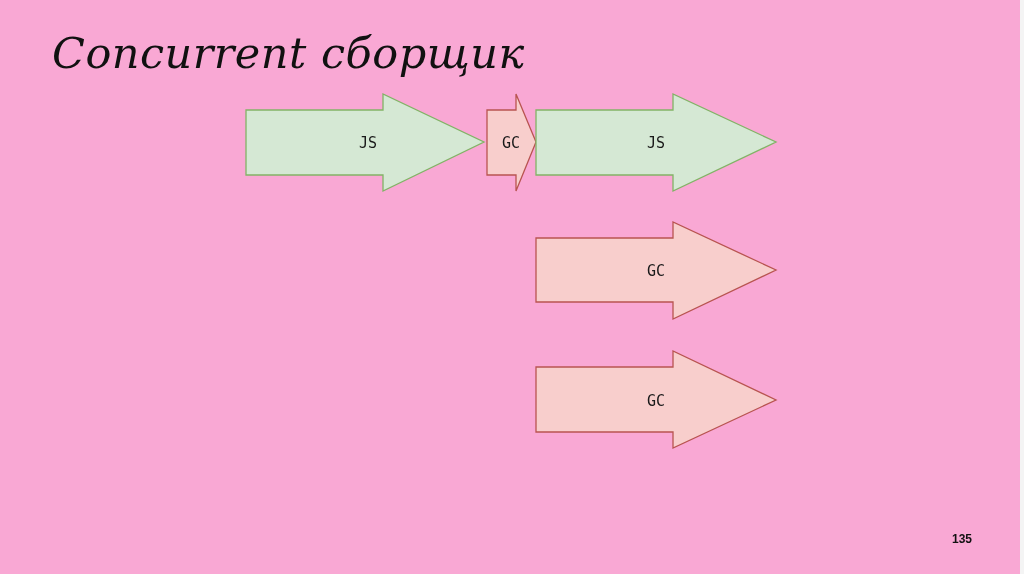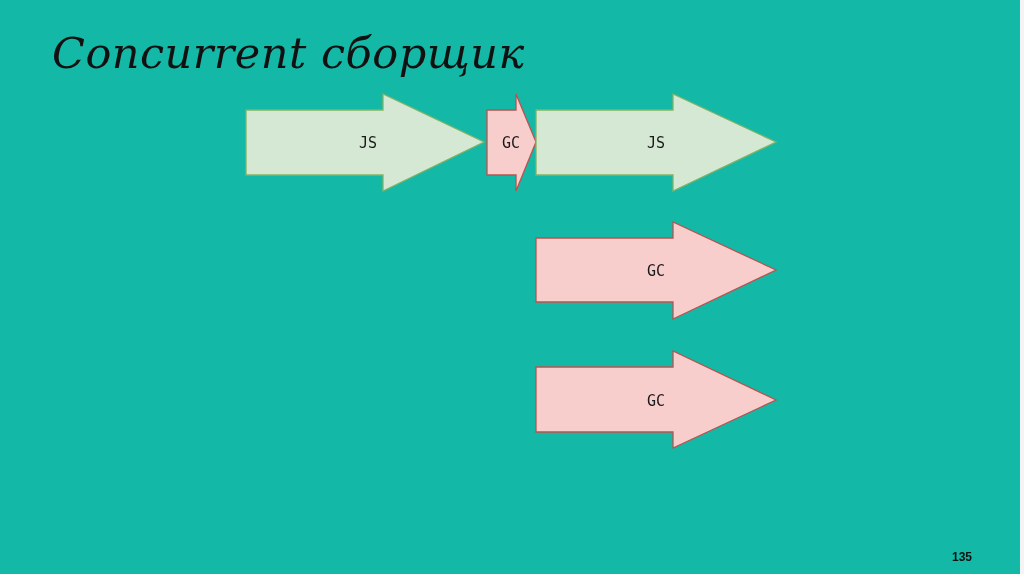--- a/index.html
+++ b/index.html
@@ -1,22 +1,22 @@
 <!DOCTYPE html>
 <html><head>
   <meta charset="utf-8">
   <style>
     html, body { margin: 0; padding: 0; }
     body { width: 1024px; height: 574px; background: #ffffff; position: relative; overflow: hidden; font-family: "DejaVu Sans", sans-serif; }
-    .slide { position: absolute; left: 0; top: 0; width: 1024px; height: 574px; background: #14b8a6; }
+    .slide { position: absolute; left: 0; top: 0; width: 1024px; height: 574px; background: #f9a8d4; }
     .edge-right { position: absolute; right: 0; top: 0; width: 4px; height: 574px; background: #f4f4f4; }
     .title { position: absolute; left: 52px; top: 28px; font-family: "DejaVu Serif", serif; font-style: italic; font-size: 43px; color: #111111; letter-spacing: 0.5px; white-space: nowrap; }
     svg.diagram { position: absolute; left: 0; top: 0; }
     .lbl { font-family: "DejaVu Sans Mono", monospace; font-size: 15px; fill: #1a1a1a; }
-    .page-num { position: absolute; left: 952px; top: 532px; font-family: "Liberation Sans", sans-serif; font-weight: bold; font-size: 12px; color: #111; margin-top: 18px; }
+    .page-num { position: absolute; left: 952px; top: 532px; font-family: "Liberation Sans", sans-serif; font-weight: bold; font-size: 12px; color: #111; }
   </style>
 </head>
 <body>
 
 <div class="slide">
   <div class="title">Concurrent сборщик</div>
 
   <svg class="diagram" width="1024" height="574" viewBox="0 0 1024 574">
 
     <g>

